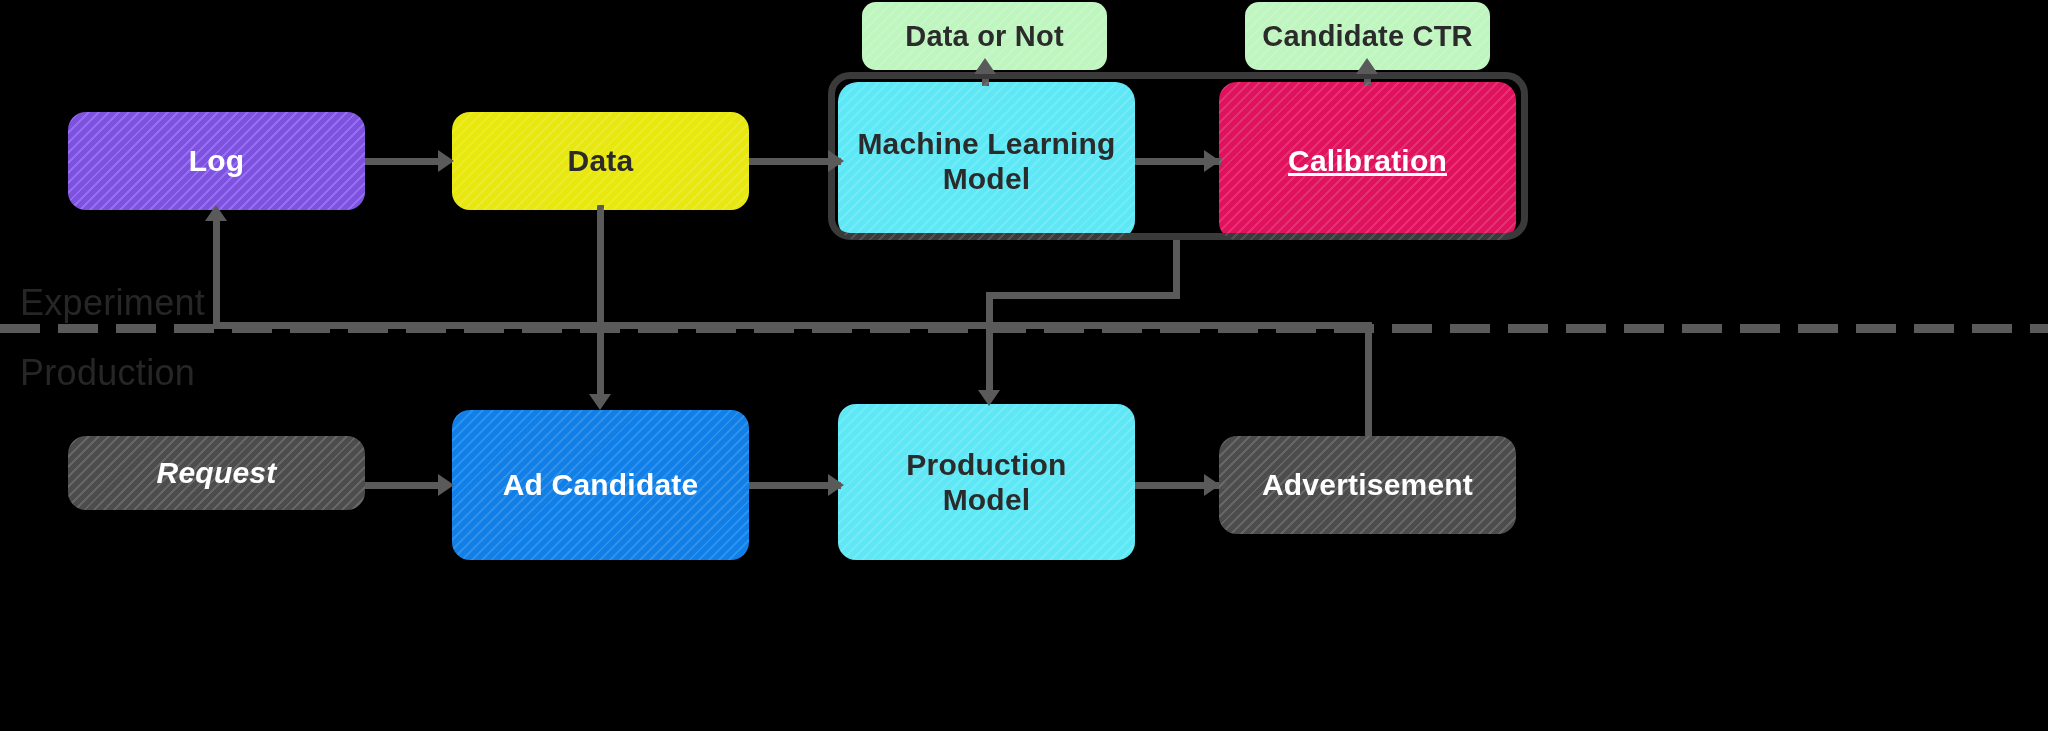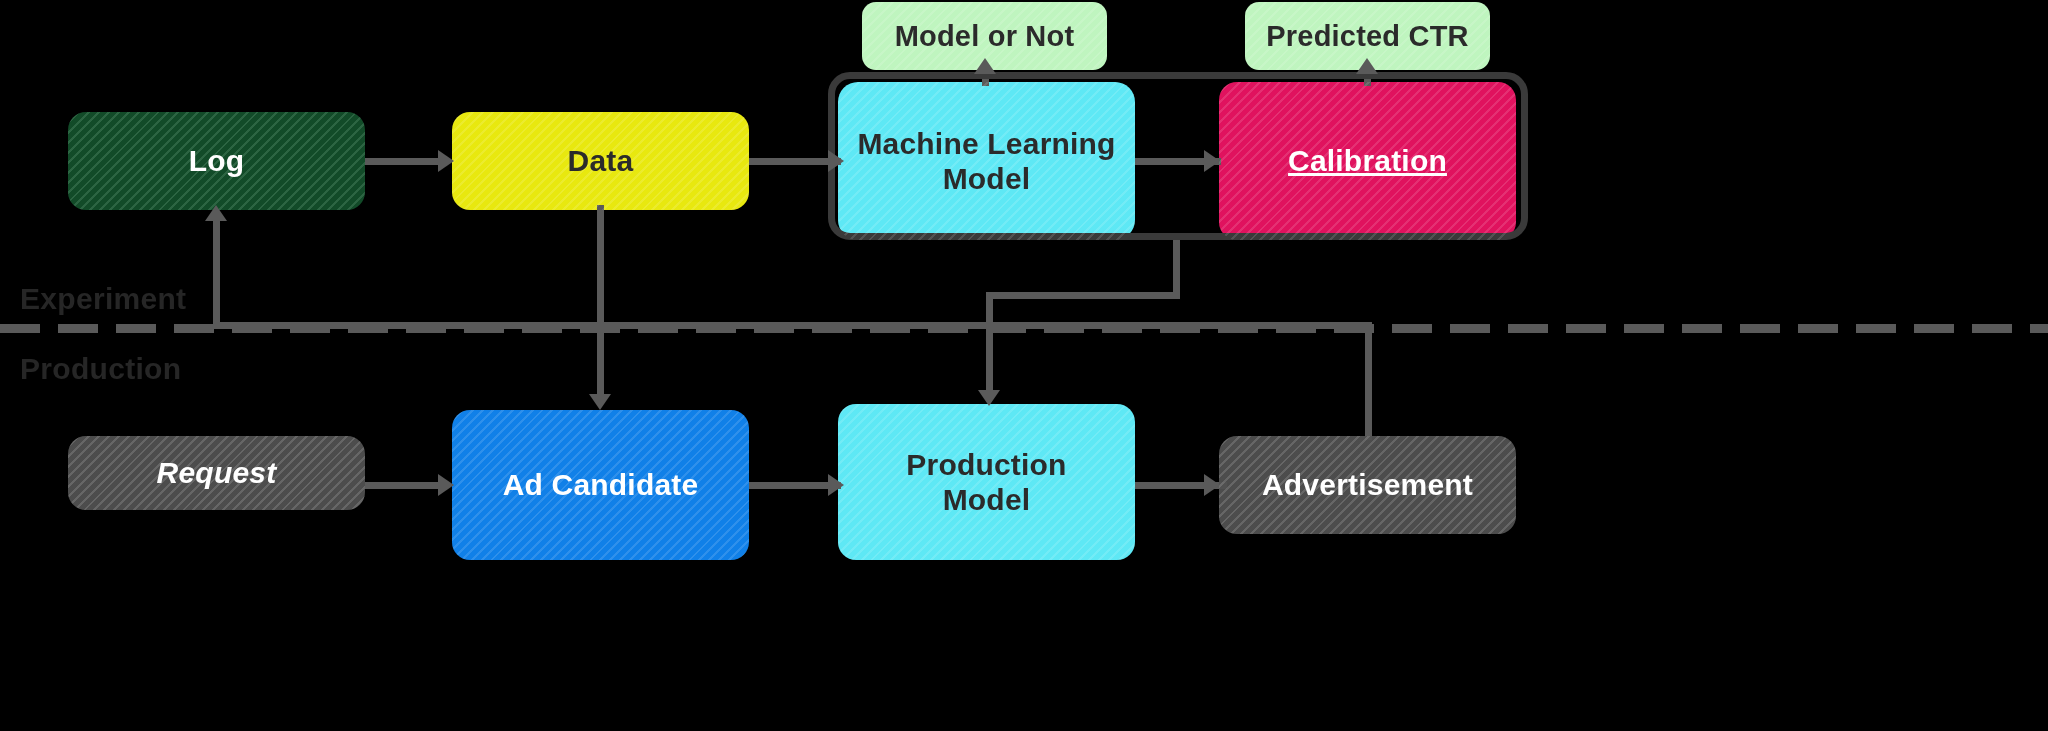--- a/index.html
+++ b/index.html
@@ -20,21 +20,21 @@
        rgba(255,255,255,.10) 0px, rgba(255,255,255,.10) 2px,
        rgba(0,0,0,.10) 2px, rgba(0,0,0,.10) 7px);}
 
   .big{font-size:30px;}
   .tag{font-size:29px;border-radius:14px;}
 
   
   #group-box{position:absolute;box-sizing:border-box;border:7px solid #3a3a3a;
              border-radius:22px;z-index:1;background:transparent;}
 
-  .lane-label{position:absolute;font-size:30px;font-weight:700;color:#262626;
+  .lane-label{position:absolute;font-size:36px;font-weight:400;color:#262626;
               letter-spacing:.3px;white-space:nowrap;}
 
   
   .edge{position:absolute;background:#5a5a5a;z-index:0;}
   .edge.h{height:7px;}
   .edge.v{width:7px;}
   .arrow{position:absolute;width:0;height:0;z-index:2;}
   .arrow.r{border-top:11px solid transparent;border-bottom:11px solid transparent;border-left:16px solid #5a5a5a;}
   .arrow.d{border-left:11px solid transparent;border-right:11px solid transparent;border-top:16px solid #5a5a5a;}
   .arrow.u{border-left:11px solid transparent;border-right:11px solid transparent;border-bottom:16px solid #5a5a5a;}
@@ -44,43 +44,43 @@
     background-image:repeating-linear-gradient(to right,
        #5a5a5a 0px,#5a5a5a 40px, rgba(0,0,0,0) 40px, rgba(0,0,0,0) 58px);}
 </style>
 </head>
 <body>
 
 <div id="stage">
 
   <div id="group-box" style="left:828px;top:72px;width:700px;height:168px;"></div>
 
-  <div class="node dark big" style="left:68px;top:112px;width:297px;height:98px;background:#14532d;color:#ffffff;">
+  <div class="node dark big" style="left:68px;top:112px;width:297px;height:98px;background:#8b5cf6;color:#ffffff;">
     <span class="lbl">Log</span>
   </div>
 
   <div class="node big" style="left:452px;top:112px;width:297px;height:98px;background:#e8e80f;color:#2b2b2b;">
     <span class="lbl">Data</span>
   </div>
 
   <div class="node big" style="left:838px;top:82px;width:297px;height:158px;background:#5ee8f5;color:#2b2b2b;border-radius:20px;">
     <span class="lbl">Machine Learning
 Model</span>
   </div>
 
   <div class="node big" style="left:1219px;top:82px;width:297px;height:158px;background:#e0125e;color:#ffffff;text-decoration:underline;">
     <span class="lbl">Calibration</span>
   </div>
 
   <div class="node tag" style="left:862px;top:2px;width:245px;height:68px;background:#bff5bf;color:#2b2b2b;">
-    <span class="lbl">Model or Not</span>
+    <span class="lbl">Data or Not</span>
   </div>
 
   <div class="node tag" style="left:1245px;top:2px;width:245px;height:68px;background:#bff5bf;color:#2b2b2b;">
-    <span class="lbl">Predicted CTR</span>
+    <span class="lbl">Candidate CTR</span>
   </div>
 
   <div class="node dark big" style="left:68px;top:436px;width:297px;height:74px;background:#555555;color:#ffffff;font-style:italic;">
     <span class="lbl">Request</span>
   </div>
 
   <div class="node big" style="left:452px;top:410px;width:297px;height:150px;background:#1080e8;color:#ffffff;">
     <span class="lbl">Ad Candidate</span>
   </div>
 

